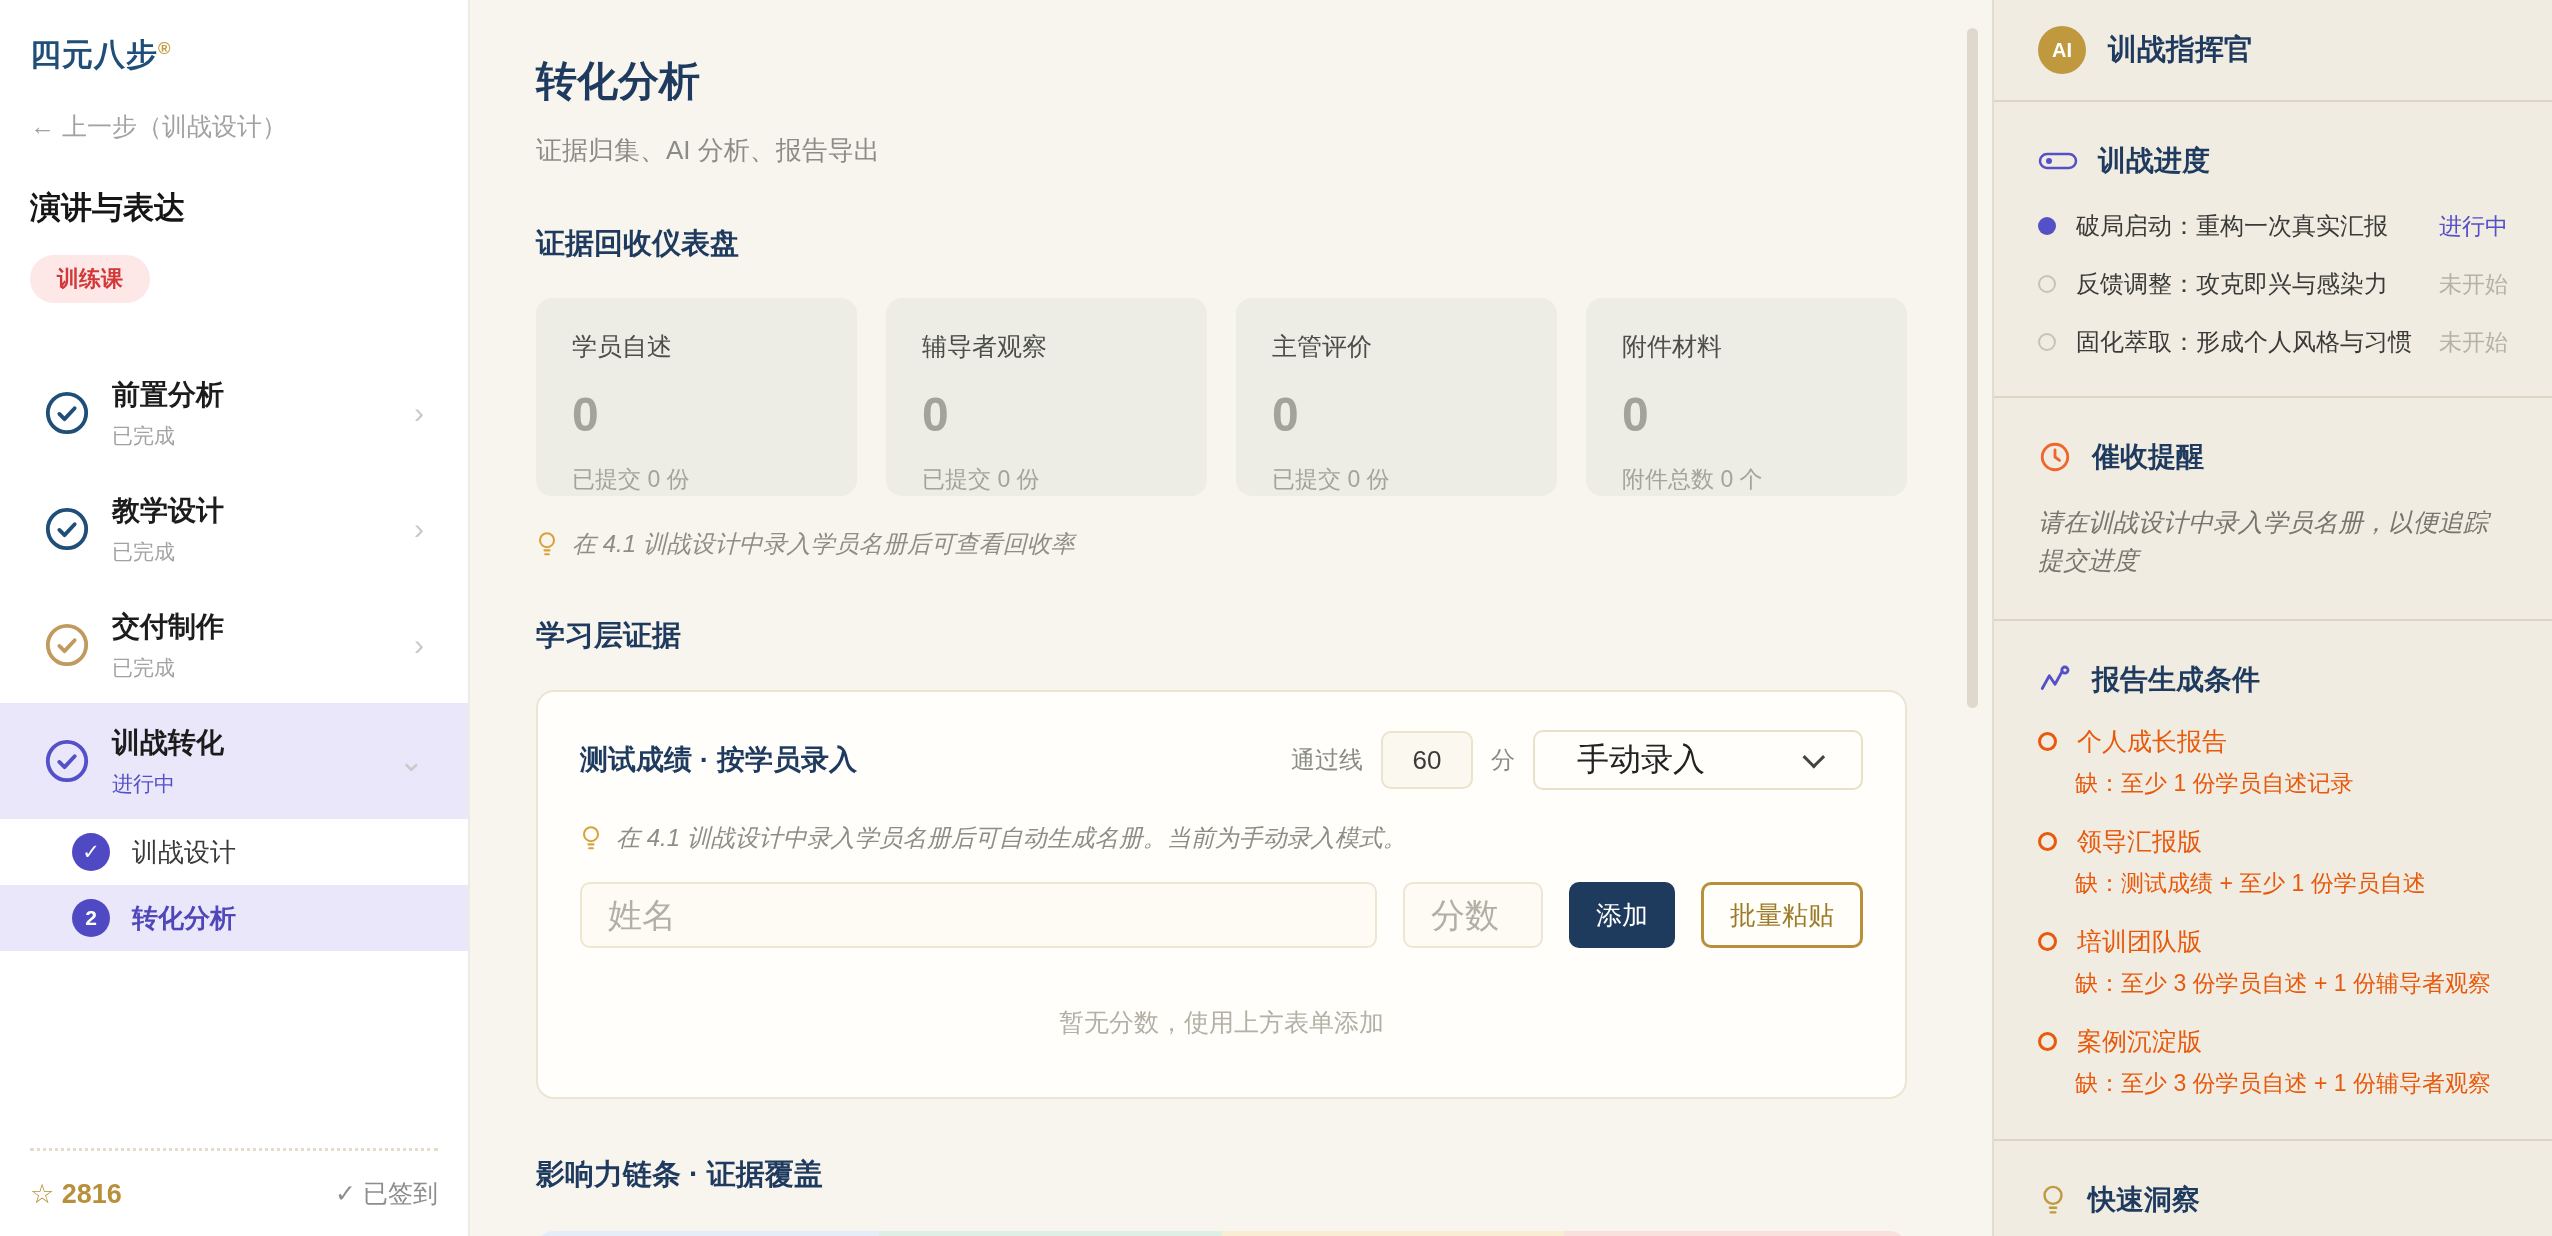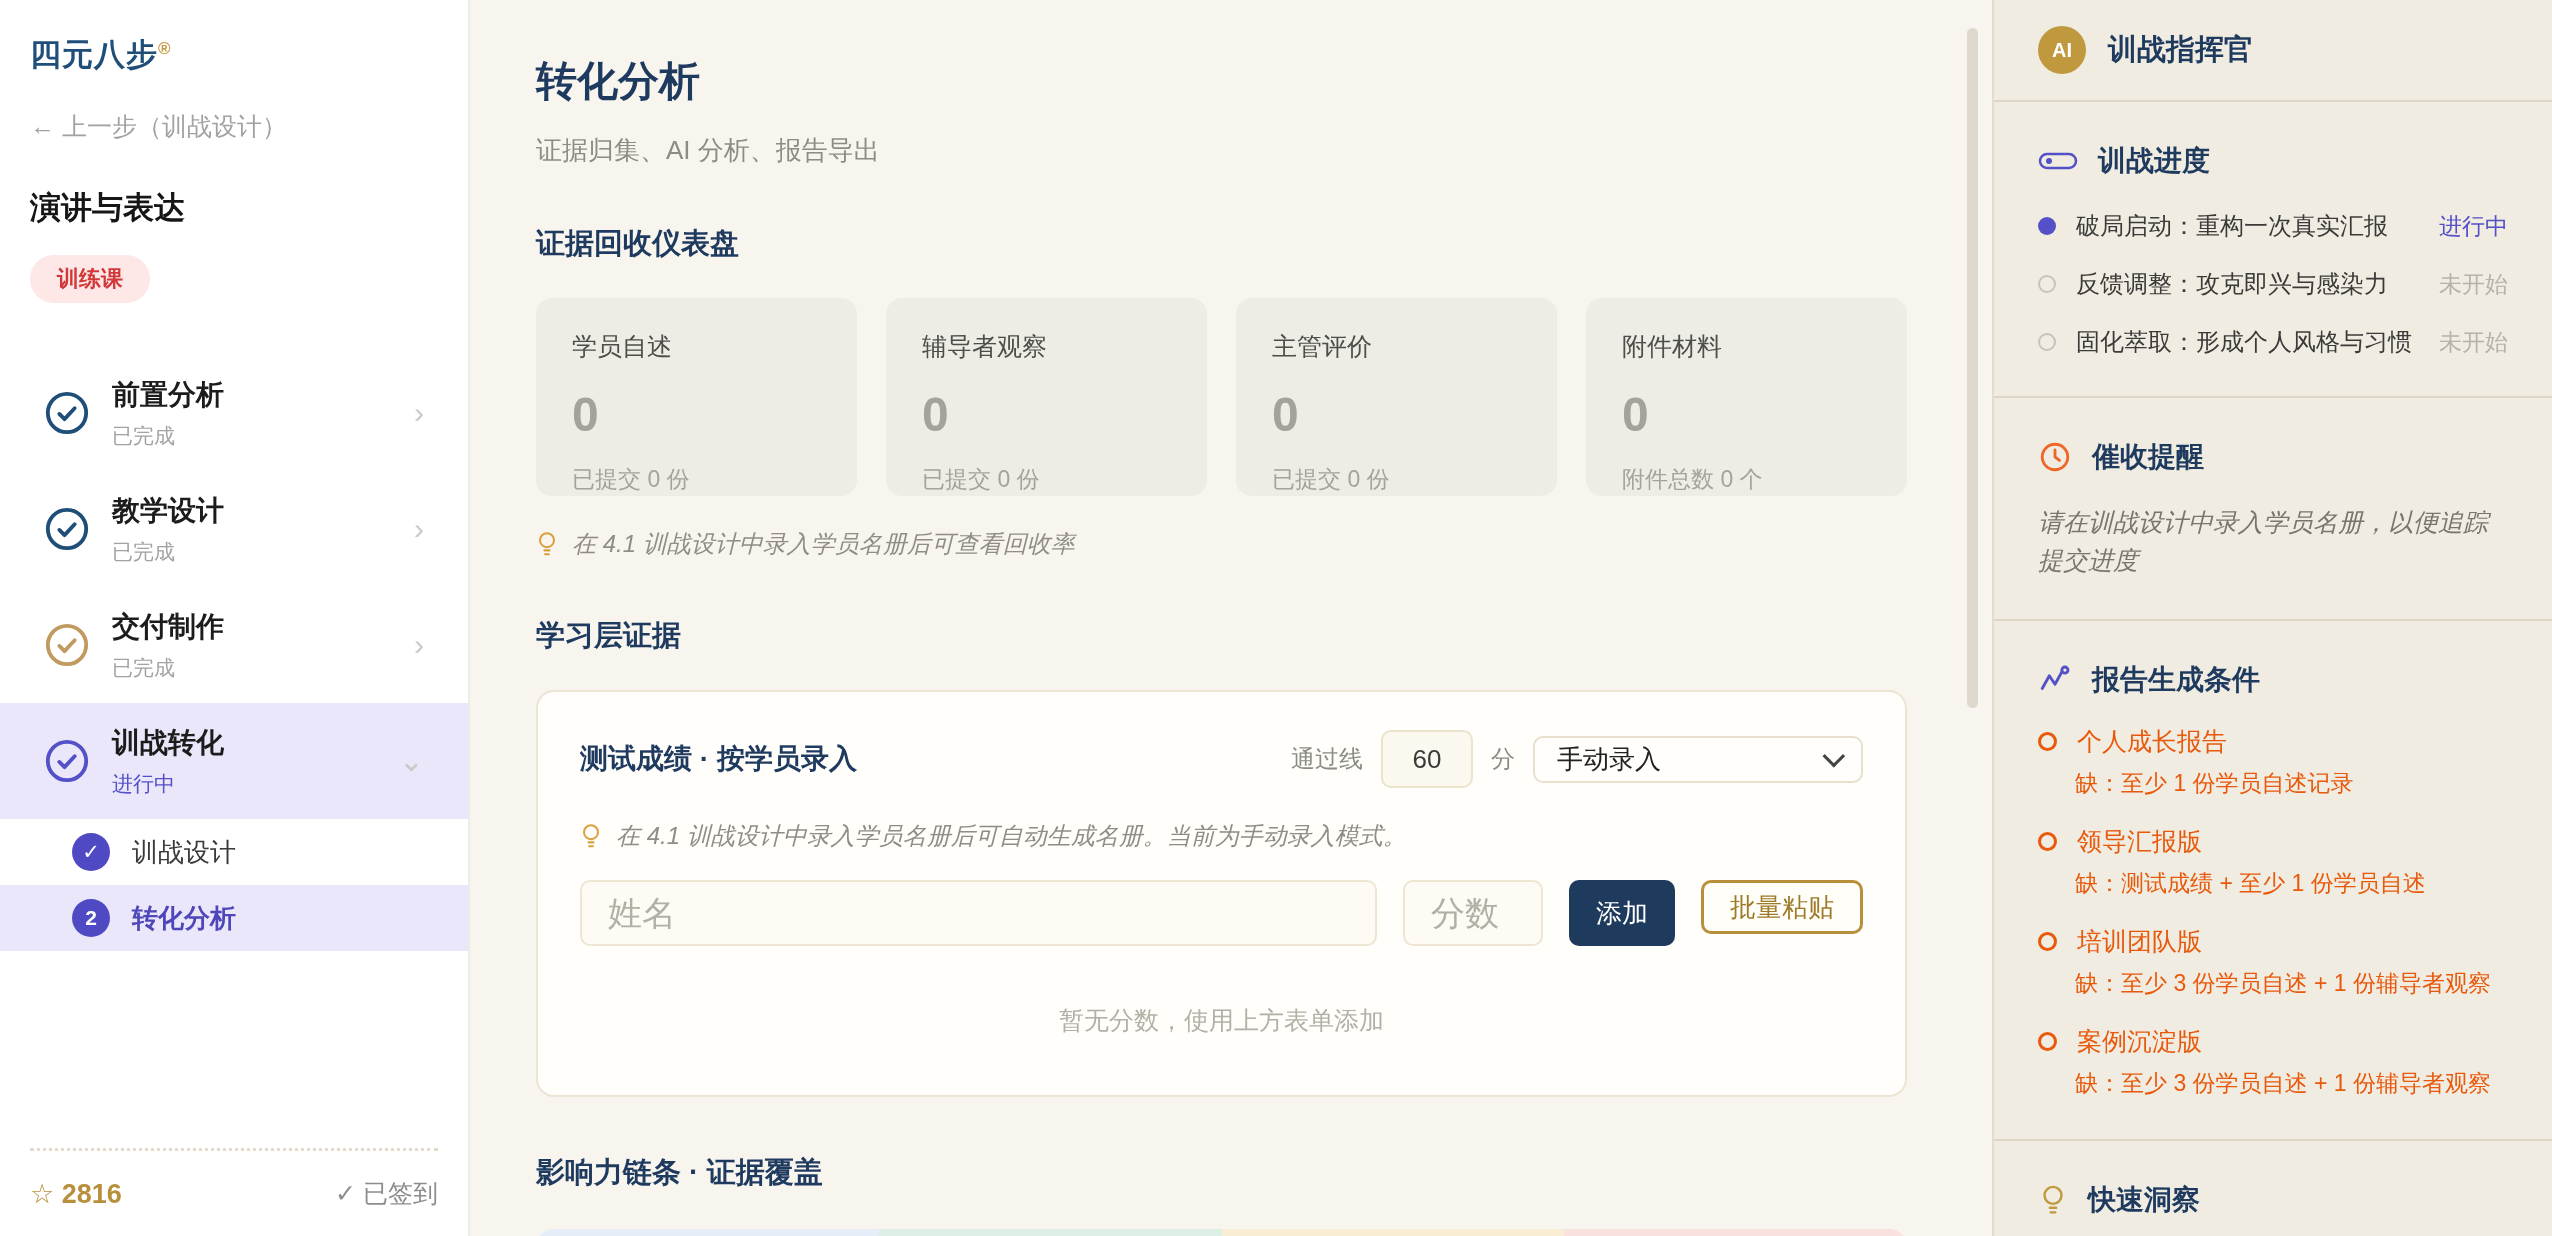--- a/index.html
+++ b/index.html
@@ -87,24 +87,24 @@
   .panel-title { font-size:28px; font-weight:bold; color:#1f3a5f; }
   .panel-ctrls { margin-left:auto; display:flex; align-items:center; gap:18px; }
   .ctl-lbl { font-size:24px; color:#8c8c87; }
   .passline-input {
     width:92px; height:58px; background:#fbf8ef;
     border:2px solid #ece3cd; border-radius:10px;
     text-align:center; font-size:26px; color:#3a3a3a;
     font-family:"Liberation Sans","DejaVu Sans",sans-serif;
   }
   .mode-select {
-    height:47px; min-width:330px; background:#fffefb;
+    height:60px; min-width:330px; background:#fffefb;
     border:2px solid #e8e0cb; border-radius:10px;
-    display:flex; align-items:center; padding:0 22px;
-    font-size:26px; color:#222; cursor:pointer;
+    display:flex; align-items:center; padding:0 42px;
+    font-size:32px; color:#222; cursor:pointer;
   }
   .mode-select .sel-chev {
     margin-left:auto; width:16px; height:16px;
     border-right:3px solid #444; border-bottom:3px solid #444;
     transform:rotate(45deg) translateY(-4px);
   }
   .form-row { display:flex; gap:26px; margin-top:28px; }
   .txt-input {
     height:66px; background:#fdfbf4; border:2px solid #eee6d2;
     border-radius:10px; padding:0 26px; font-size:34px; color:#3a3a3a;
@@ -112,21 +112,21 @@
   }
   .txt-input::placeholder { color:#b2afa4; opacity:1; }
   .name-input { flex:1; }
   .score-input { width:140px; }
   .btn-add {
     width:106px; height:66px; background:#1e3a5c; color:#ffffff;
     font-size:26px; border:none; border-radius:10px; cursor:pointer;
     font-family:"Liberation Sans","DejaVu Sans",sans-serif;
   }
   .btn-paste {
-    height:54px; padding:0 26px; background:#fffef9;
+    height:66px; padding:0 26px; background:#fffef9;
     border:3px solid #b8903c; color:#9c7a28;
     font-size:26px; border-radius:10px; cursor:pointer;
     font-family:"Liberation Sans","DejaVu Sans",sans-serif;
   }
   .empty-line { text-align:center; color:#b3b0a6; font-size:25px; margin:58px 0 28px; }
   .chain-wrap { display:flex; margin-top:36px; border-radius:18px; overflow:hidden; height:180px; }
   .chain-col { flex:1; display:flex; flex-direction:column; align-items:center; padding-top:44px; }
 
   
   .rpanel {

